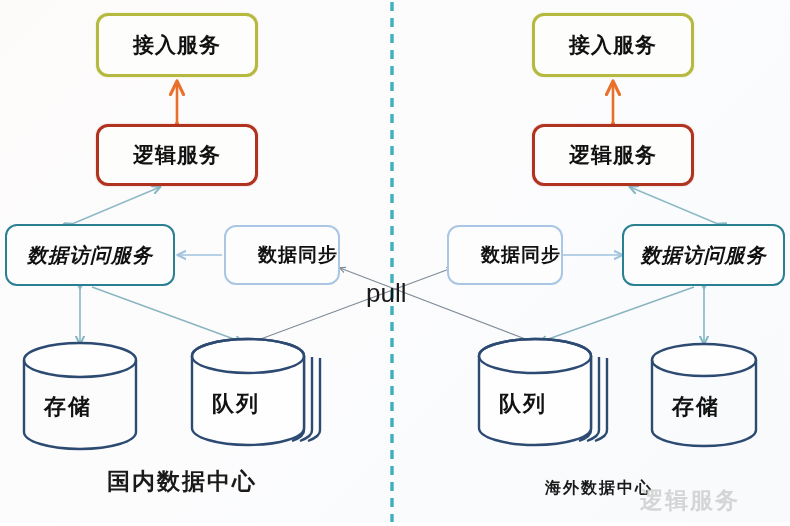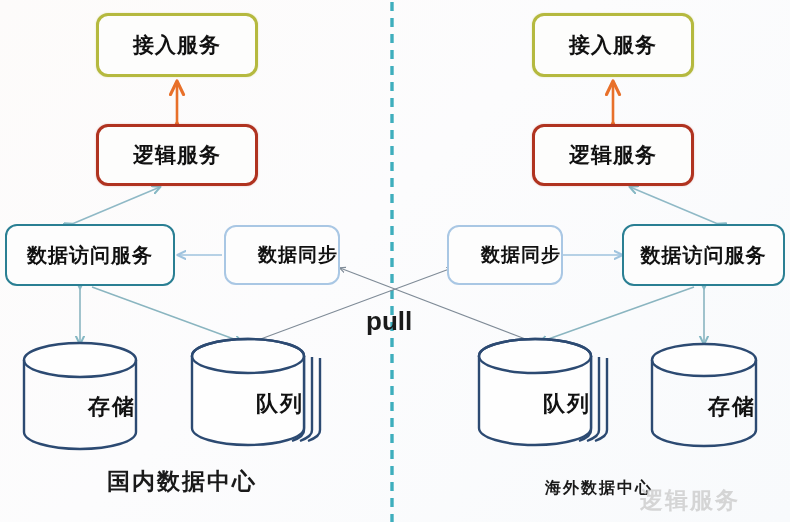--- a/index.html
+++ b/index.html
@@ -43,48 +43,49 @@
     border: 3px solid #b5b93f;
     box-shadow: 0 0 2px rgba(181,185,63,0.35);
   }
   .node.logic {
     border: 3px solid #b03320;
     box-shadow: 0 0 2px rgba(176,51,32,0.3);
   }
   .node.dataaccess {
     border: 2.5px solid #2a7f93;
     background: #fdfdfd;
+    font-style: italic;
   }
   .node.sync {
     border: 2px solid #a9c7e4;
     background: #fdfdfd;
     padding-left: 32px;
   }
   .cyl-label {
     position: absolute;
     width: 100%;
-    text-align: right;
+    text-align: left;
     font-weight: bold;
     color: #111111;
     letter-spacing: 2px;
     pointer-events: none;
+    padding-left: 20px;
   }
   .dc-label {
     position: absolute;
     font-weight: bold;
     color: #1a1a1a;
     letter-spacing: 2px;
     white-space: nowrap;
   }
   .pull-label {
     position: absolute;
-    font-weight: bold;
+    font-weight: normal;
     color: #1a1a1a;
     white-space: nowrap;
-    margin-top: 28px;
   }
   .watermark {
     position: absolute;
     color: #c9c9c9;
     font-weight: bold;
     letter-spacing: 2px;
     white-space: nowrap;
     opacity: 0.75;
   }
 </style>

